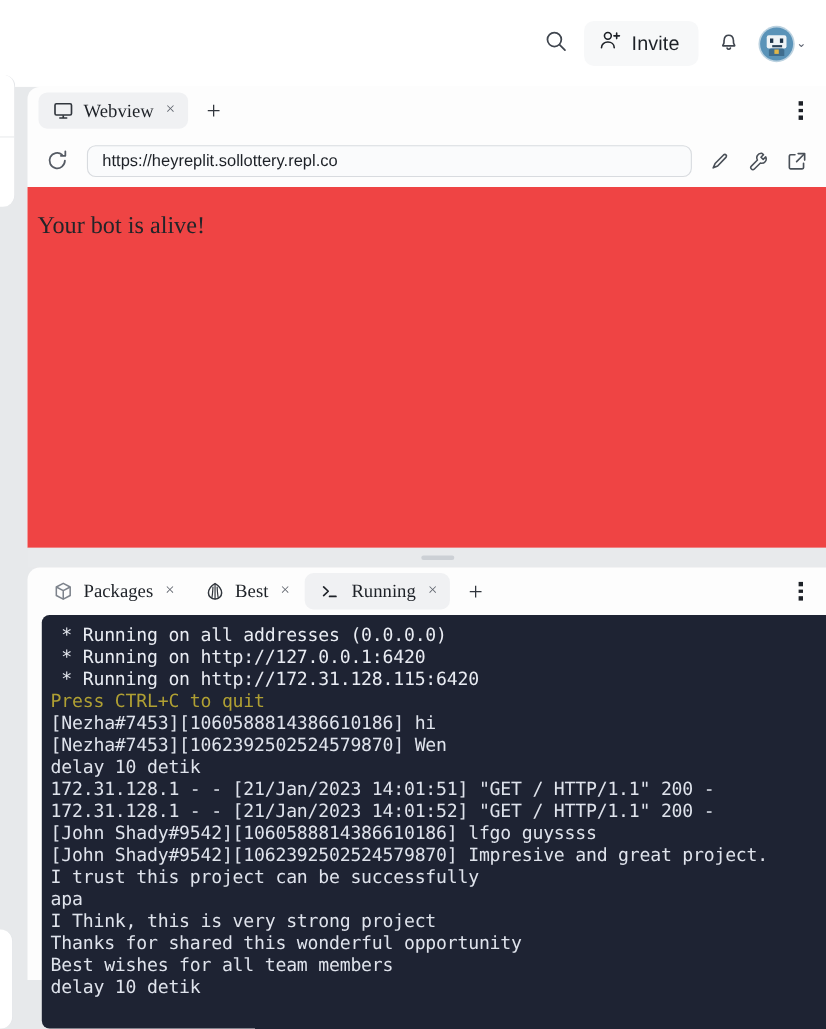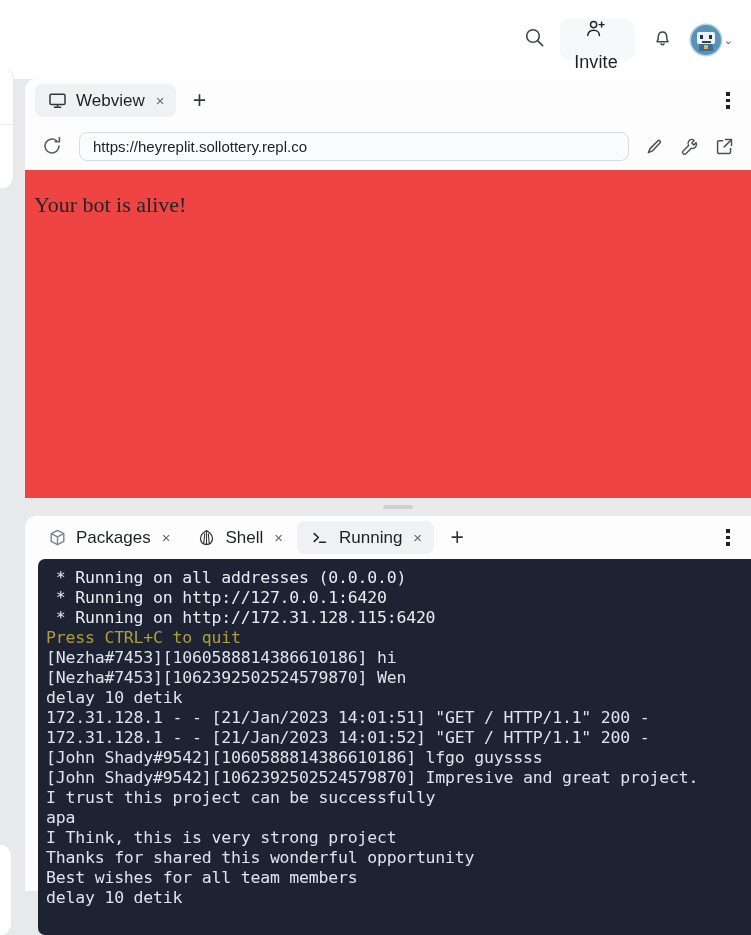--- a/index.html
+++ b/index.html
@@ -39,21 +39,20 @@
 
   .invite-btn {
     display: flex; align-items: center; gap: 9px;
     height: 41px;
     padding: 0 17px 0 14px;
     border-radius: 9px;
     background: #f7f8f9;
     border: none;
     cursor: pointer;
     margin: 0 6px 0 4px;
-    flex-direction: column;
   }
   .invite-label {
     font-size: 18px;
     color: #1d2127;
     letter-spacing: .1px;
   }
 
   .avatar-wrap {
     display: flex; align-items: center; gap: 3px;
     cursor: pointer;
@@ -142,20 +141,21 @@
     border-radius: 11px 0 0 0;
   }
 
   .tabstrip {
     position: relative;
     height: 43px;
     display: flex;
     align-items: center;
     padding-left: 10px;
     gap: 2px;
+    font-family: Liberation Serif, serif;
   }
 
   .tab {
     display: flex; align-items: center; gap: 9px;
     height: 33px;
     padding: 0 11px 0 13px;
     border-radius: 8px;
     cursor: pointer;
     background: transparent;
   }
@@ -431,21 +431,21 @@
       <span class="tab-close">×</span>
     </div>
 
     <div class="tab">
       <span class="tab-ico">
         <svg width="19" height="19" viewBox="0 0 19 19" fill="none">
           <path d="M9.5 16.5c-3.3 0-6-2.4-6-5.4 0-3.6 2.4-6.6 6-8.6 3.6 2 6 5 6 8.6 0 3-2.7 5.4-6 5.4z" stroke="#31363d" stroke-width="1.35" stroke-linejoin="round"></path>
           <path d="M9.5 16.5V3.2M6.6 15.6c.5-2.2.8-6.4 1-9.9M12.4 15.6c-.5-2.2-.8-6.4-1-9.9" stroke="#31363d" stroke-width="1.1" stroke-linecap="round"></path>
         </svg>
       </span>
-      <span class="tab-label">Shell</span>
+      <span class="tab-label">Best</span>
       <span class="tab-close">×</span>
     </div>
 
     <div class="tab active">
       <span class="tab-ico">
         <svg width="20" height="19" viewBox="0 0 20 19" fill="none">
           <path d="M4.2 5.6L8.4 9.5 4.2 13.4" stroke="#1d2127" stroke-width="1.55" stroke-linecap="round" stroke-linejoin="round"></path>
           <line x1="9.6" y1="14.2" x2="15.4" y2="14.2" stroke="#1d2127" stroke-width="1.55" stroke-linecap="round"></line>
         </svg>
       </span>

